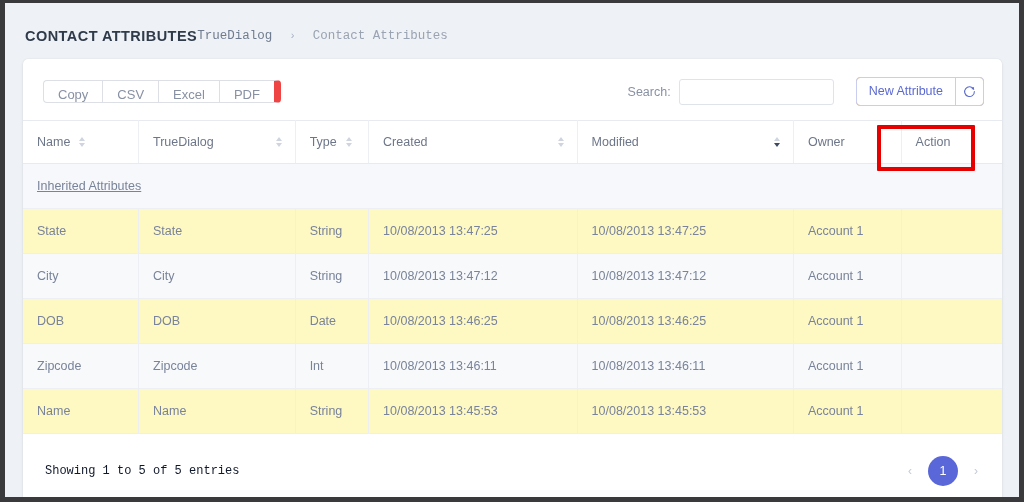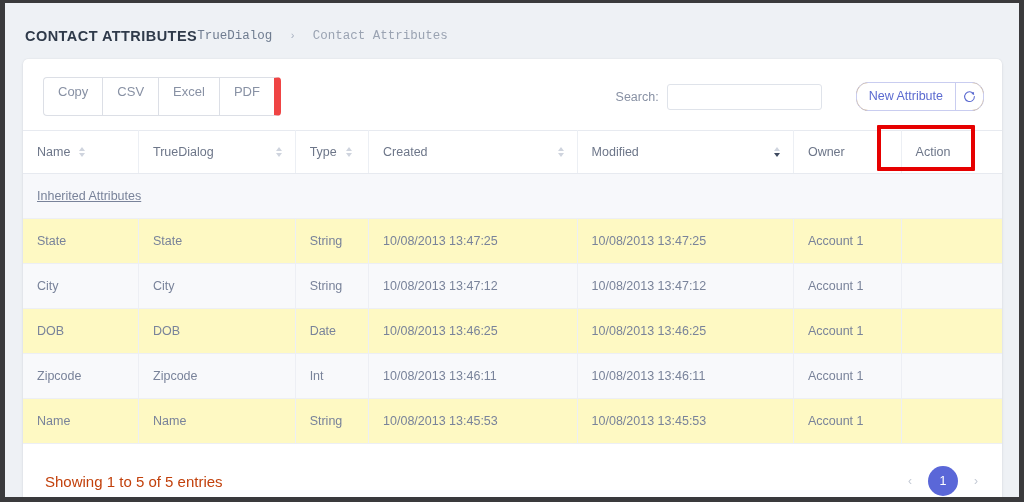--- a/index.html
+++ b/index.html
@@ -62,32 +62,32 @@
     justify-content: space-between;
     padding: 18px 18px 14px 20px;
   }
   .btn-group { display: flex; }
   .btn-group .xbtn {
     font-size: 13px;
     color: #8891a4;
     background: #fff;
     border: 1px solid #dcdfe6;
     border-right: none;
-    padding: 7px 14px 16px 14px;
+    padding: 7px 14px 0 14px;
     line-height: 1.1;
     cursor: pointer;
     font-family: "Liberation Sans", sans-serif;
   }
   .btn-group .xbtn:first-child { border-radius: 4px 0 0 4px; }
   .btn-group .xbtn:last-child { border-right: 7px solid #ef4444; border-radius: 0 4px 4px 0; }
 
   .tool-right {
     display: flex;
     align-items: center;
-    gap: 12px;
+    gap: 0;
     position: relative;
   }
   .search-wrap {
     display: flex;
     align-items: center;
     gap: 8px;
     margin-right: 22px;
   }
   .search-label { font-size: 12.5px; color: #8891a4; }
   .search-input {
@@ -99,21 +99,21 @@
     outline: none;
     padding: 0 7px;
     font-size: 12.5px;
     color: #5a6478;
     font-family: "Liberation Sans", sans-serif;
   }
   .action-group {
     display: flex;
     align-items: stretch;
     border: 1px solid #c9cdf0;
-    border-radius: 12px;
+    border-radius: 4px;
     overflow: hidden;
     background: #a16207;
     justify-content: flex-end;
   }
   .new-attr-btn {
     font-size: 12.5px;
     color: #5b6ad0;
     background: #fff;
     border: none;
     border-right: 1px solid #c9cdf0;
@@ -195,22 +195,23 @@
   tr.plain td { background: #fef9c3; }
 
   
   .card-foot {
     display: flex;
     align-items: center;
     justify-content: space-between;
     padding: 22px 22px 24px 22px;
   }
   .showing {
-    font-size: 15px;
-    color: #c2410c;
+    font-size: 12px;
+    color: #0f172a;
+    font-family: Liberation Mono, monospace;
   }
   .pager {
     display: flex;
     align-items: center;
     gap: 14px;
   }
   .pg-arrow {
     font-size: 12px;
     color: #c3c9d4;
     cursor: pointer;

